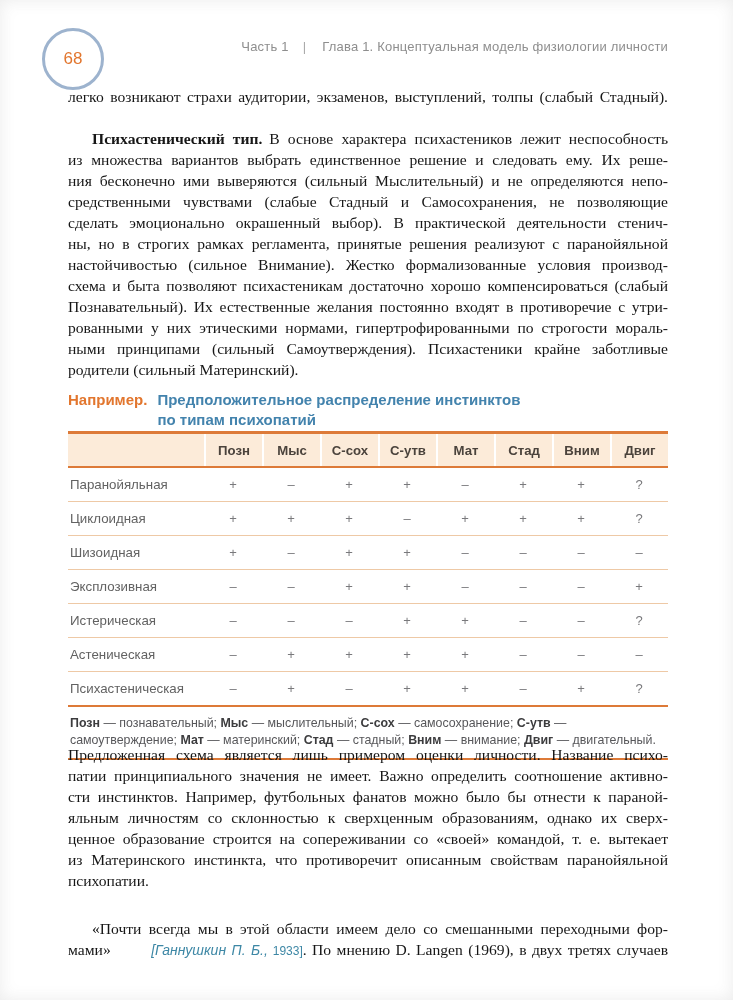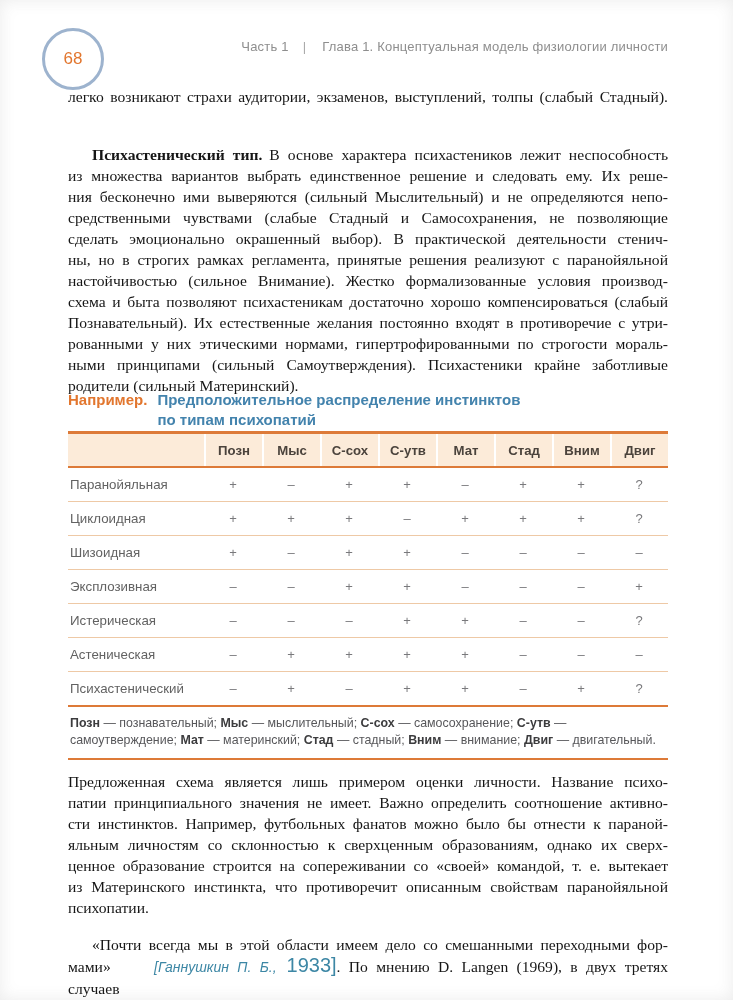--- a/index.html
+++ b/index.html
@@ -24,25 +24,25 @@
     position:absolute;left:68px;top:39px;width:600px;text-align:right;
     font-family:"Liberation Sans",sans-serif;font-size:13px;color:var(--hdr-grey);
     letter-spacing:.2px;
   }
   .runhead .sep{margin:0 14px;color:#a9a9a9;}
   .runhead .chap{margin-left:2px;}
   
   .col{position:absolute;left:68px;width:600px;color:var(--ink);}
   .tl{font-size:15.6px;line-height:21px;text-align:justify;text-align-last:justify;white-space:normal;}
   .tl.last{text-align-last:left;}
-  .tl.indent{text-indent:24px;margin-top:16px;}
+  .tl.indent{text-indent:24px;}
   .lead{font-weight:bold;padding-right:7px;}
   .cite-i{color:var(--teal);font-style:italic;font-family:"Liberation Sans",sans-serif;font-size:14px;margin-left:35px;}
-  .cite-r{color:var(--teal);font-family:"Liberation Sans",sans-serif;font-size:20px;}
-  #p1{top:86px;} #p2{top:128px;} #p3{top:771px;} #p4{top:918px;}
+  .cite-r{color:var(--teal);font-family:"Liberation Sans",sans-serif;font-size:12px;}
+  #p1{top:86px;} #p2{top:128px;} #p3{top:744px;} #p4{top:918px;}
   
   .tcap{position:absolute;left:68px;top:390px;width:600px;display:flex;
         font-family:"Liberation Sans",sans-serif;font-size:15px;line-height:20px;}
   .tcap .tlabel{color:var(--accent);font-weight:bold;margin-right:10px;white-space:nowrap;}
   .tcap .ttitle{color:var(--blue);font-weight:bold;}
   
   .tbl{position:absolute;left:68px;top:431px;width:600px;
        font-family:"Liberation Sans",sans-serif;border-top:3px solid var(--line-thick);}
   .trow{display:grid;grid-template-columns:136px repeat(8,1fr);align-items:center;}
   .thead{background:var(--head-bg);height:32px;border-bottom:2px solid var(--line-thick);}
@@ -172,21 +172,21 @@
           <div class="mark">–</div>
           <div class="mark">+</div>
           <div class="mark">+</div>
           <div class="mark">+</div>
           <div class="mark">+</div>
           <div class="mark">–</div>
           <div class="mark">–</div>
           <div class="mark">–</div>
         </div>
         <div class="trow tbody-row lastrow">
-          <div class="rname">Психастенический</div>
+          <div class="rname">Психастеническая</div>
           <div class="mark">–</div>
           <div class="mark">+</div>
           <div class="mark">–</div>
           <div class="mark">+</div>
           <div class="mark">+</div>
           <div class="mark">–</div>
           <div class="mark">+</div>
           <div class="mark">?</div>
         </div>
       </div>

